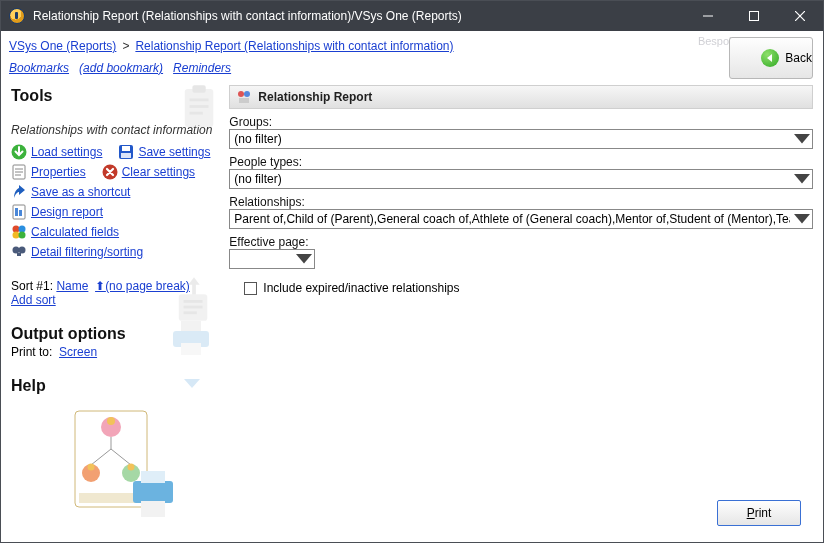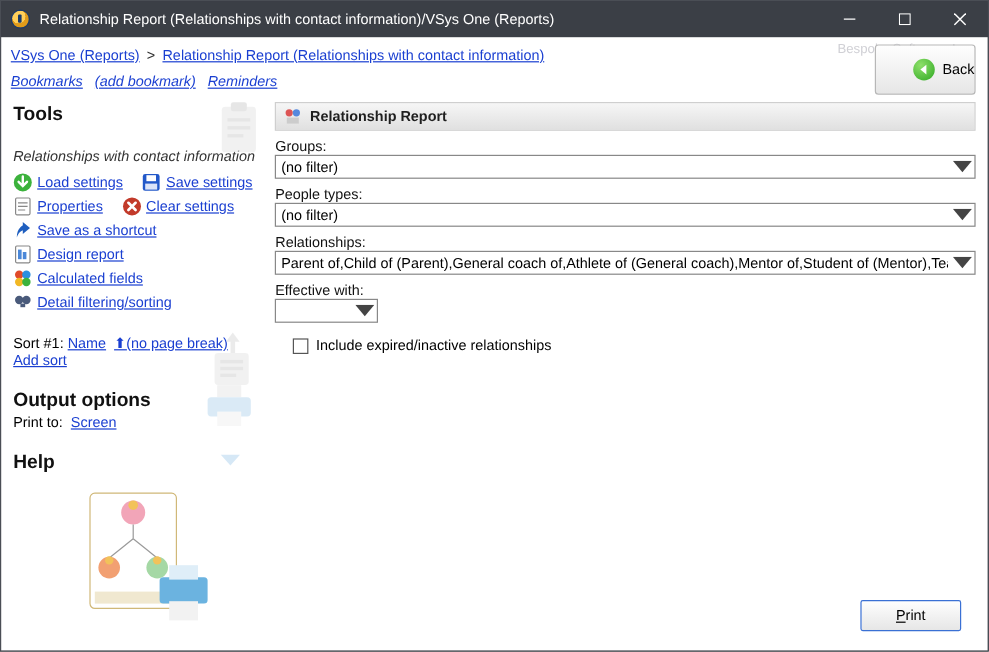--- a/index.html
+++ b/index.html
@@ -304,21 +304,21 @@
         <div class="field-label">Relationships:</div>
         <div class="combo">
           <span style="white-space:nowrap; overflow:hidden; width:calc(100% - 18px); display:inline-block;">Parent of,Child of (Parent),General coach of,Athlete of (General coach),Mentor of,Student of (Mentor),Teach</span>
           <span class="caret">
               <svg viewBox="0 0 10 6">
                 <path d="M0 0 L5 6 L10 0 Z" fill="#444"></path>
               </svg>
             </span>
         </div>
 
-        <div class="field-label">Effective with:</div>
+        <div class="field-label">Effective page:</div>
         <div class="combo small">
           <span></span>
           <span class="caret">
               <svg viewBox="0 0 10 6">
                 <path d="M0 0 L5 6 L10 0 Z" fill="#444"></path>
               </svg>
             </span>
         </div>
 
         <div class="checkbox-row">

